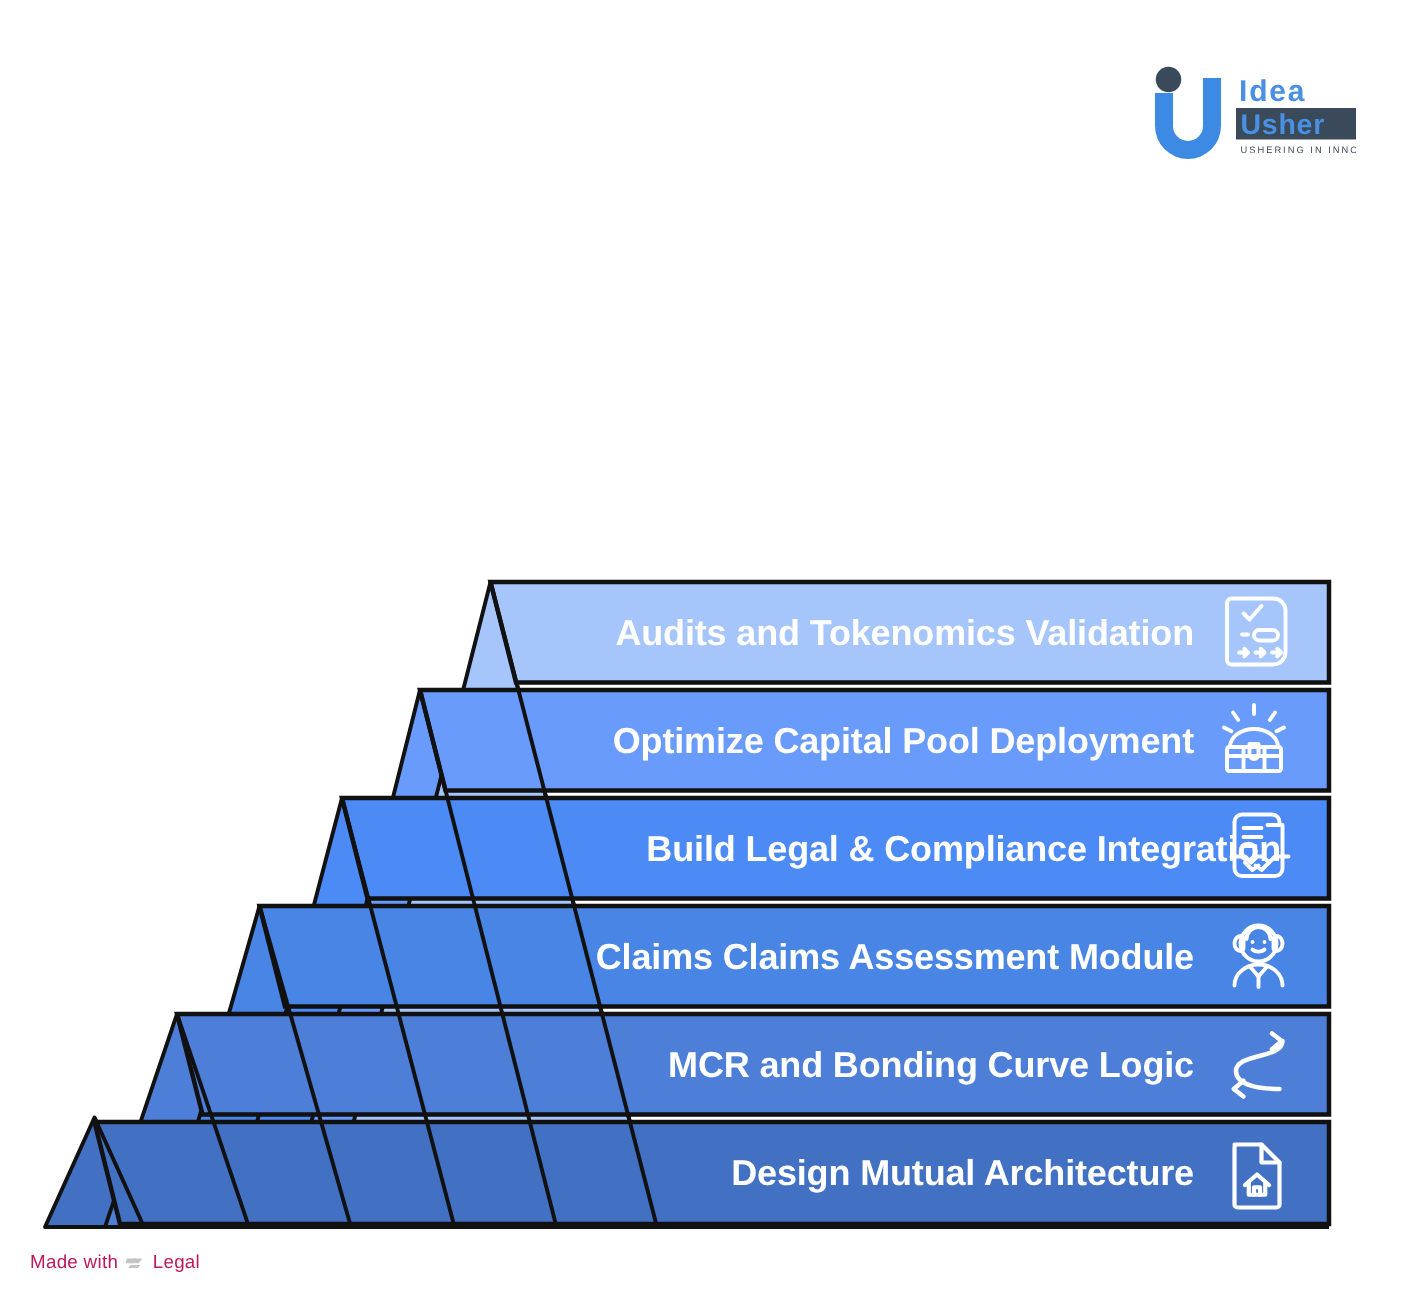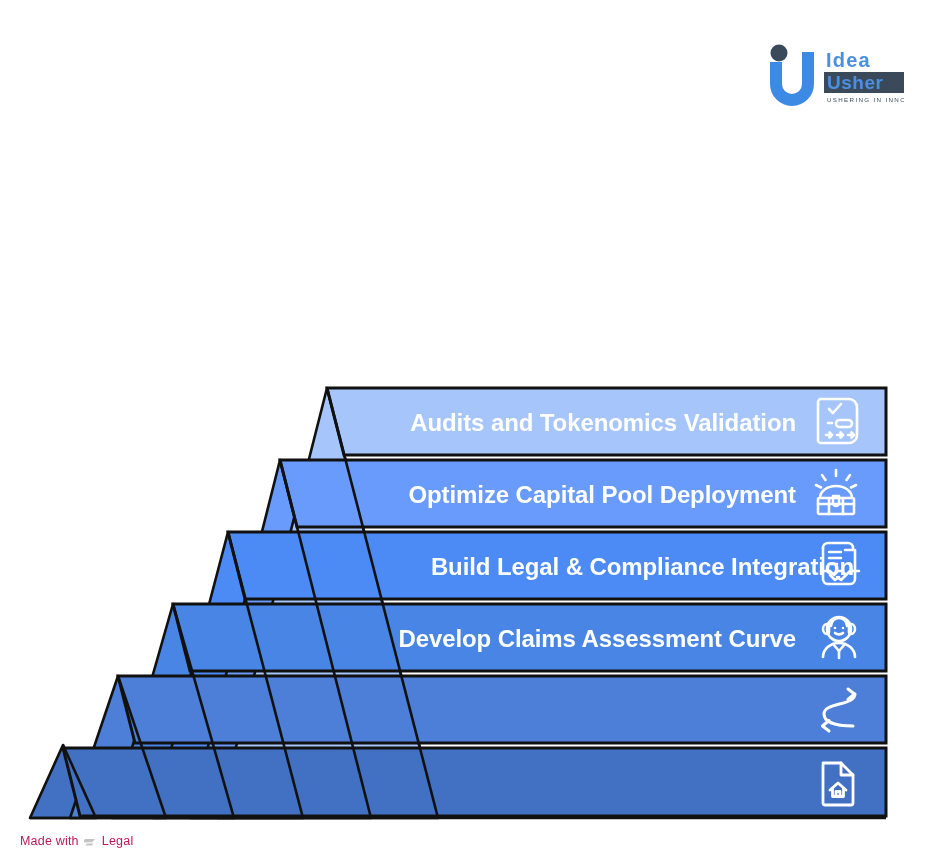--- a/index.html
+++ b/index.html
@@ -210,21 +210,23 @@
       <path d="M22 4 v12 h12"></path>
       <path d="M11 31 l8 -7 l8 7"></path>
       <path d="M13.5 29.5 v8 h11 v-8"></path>
       <path d="M17 37.5 v-5 h4 v5"></path>
     </g>
   </svg>
 
   <div class="row-label" style="left:336px; width:460px; top:408px;">Audits and Tokenomics Validation</div>
   <div class="row-label" style="left:290px; width:506px; top:480px;">Optimize Capital Pool Deployment</div>
   <div class="row-label" style="left:248px; width:558px; top:552px;margin-left:48px;">Build Legal &amp; Compliance Integration</div>
-  <div class="row-label" style="left:184px; width:612px; top:624px;">Develop Claims Assessment Curve</div>
+  <div class="row-label" style="left:184px; width:612px; top:624px;">Claims Claims Assessment Module</div>
+  <div class="row-label" style="left:130px; width:666px; top:696px;">MCR and Bonding Curve Logic</div>
+  <div class="row-label" style="left:76px; width:720px; top:768px;">Design Mutual Architecture</div>
 </div>
 
 <div id="napkin-footer">
   <span>Made with</span>
   <span class="nk-mark">
     <svg width="13" height="13" viewBox="0 0 13 13">
       <path d="M1 4 L7 4 L4.4 7.2 L-1.6 7.2 Z" fill="#c4c4c4"></path>
       <path d="M5 4 L11 4 L8.4 7.2 L2.4 7.2 Z" fill="#c4c4c4"></path>
       <path d="M3 8.4 L9.6 8.4 L8 10.4 L1.4 10.4 Z" fill="#c4c4c4"></path>
     </svg>

